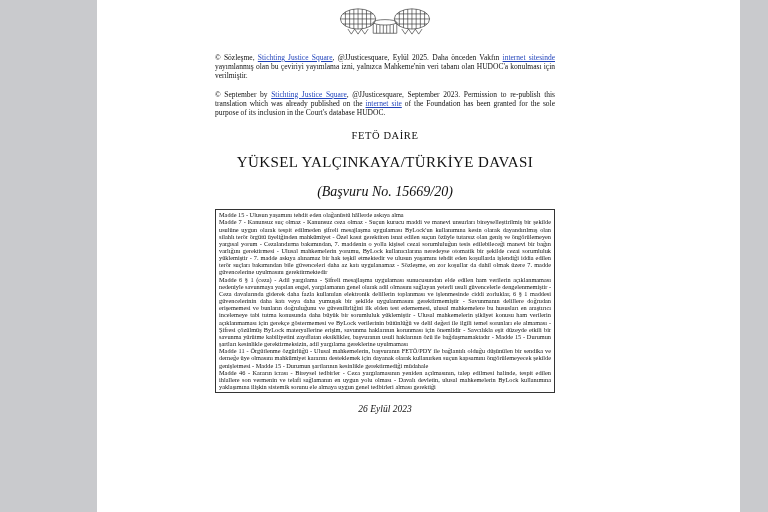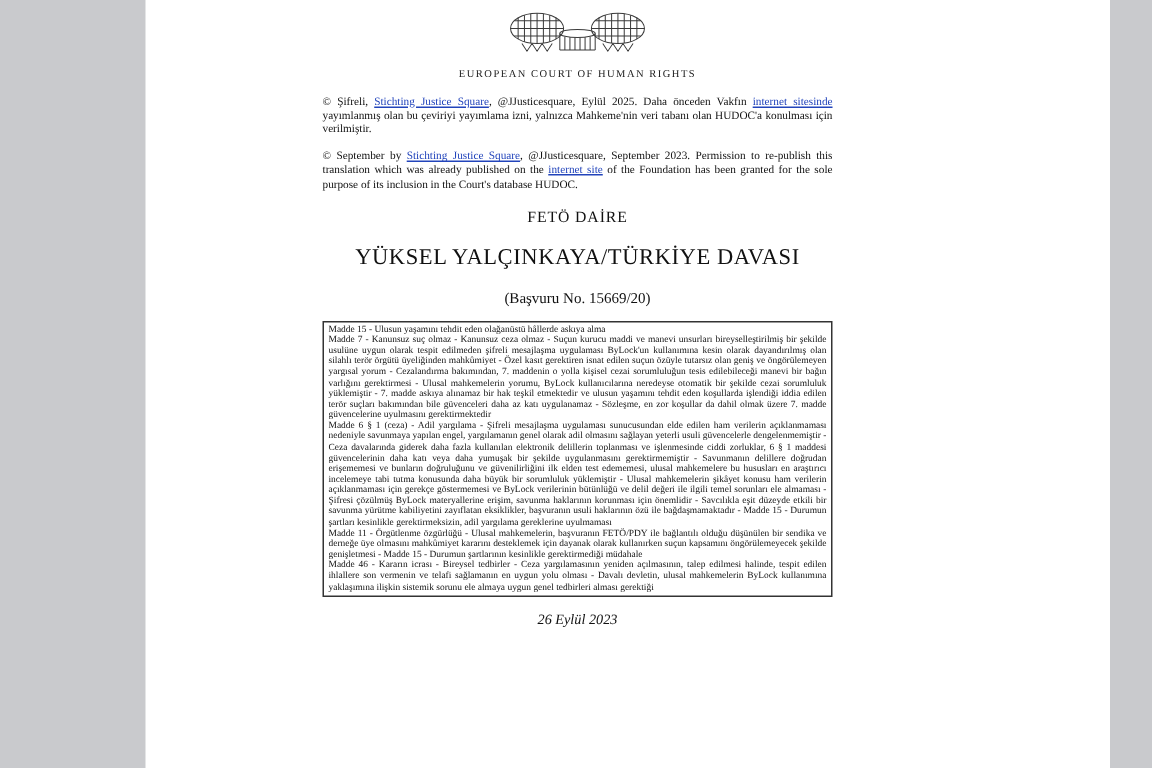--- a/index.html
+++ b/index.html
@@ -34,21 +34,21 @@
   .h-daire {
     margin: 13px 0 0 0; text-align: center;
     font-size: 10.5px; letter-spacing: 0.6px; font-weight: normal;
   }
   .h-case {
     margin: 13px 0 0 0; text-align: center;
     font-size: 15px; font-weight: normal; letter-spacing: 0.4px;
   }
   .h-appno {
     margin: 13px 0 0 0; text-align: center;
-    font-size: 10px; font-weight: normal;
+    font-size: 14px; font-style: italic; font-weight: normal;
   }
   .h-karar {
     margin: 12px 0 0 0; text-align: center;
     font-size: 10px; letter-spacing: 1px; font-weight: normal;
   }
   .headnote {
     margin-top: 9px;
     border: 1px solid #333;
     padding: 1px 3px 2px 3px;
   }
@@ -120,24 +120,23 @@
           <line x1="14" y1="17" x2="14" y2="30"></line>
           <line x1="-14" y1="30" x2="14" y2="30"></line>
           <line x1="-10" y1="19.6" x2="-10" y2="30"></line>
           <line x1="-6" y1="20" x2="-6" y2="30"></line>
           <line x1="-2" y1="20.2" x2="-2" y2="30"></line>
           <line x1="2" y1="20.2" x2="2" y2="30"></line>
           <line x1="6" y1="20" x2="6" y2="30"></line>
           <line x1="10" y1="19.6" x2="10" y2="30"></line>
         </g>
       </svg>
-      <p class="logo-caption">EUROPEAN COURT OF HUMAN RIGHTS</p>
     </div>
 
-    <p class="copyright"><span>© Şifreli, </span><a class="link">Stichting Justice Square</a><span>, @JJusticesquare, Eylül 2025. Daha önceden Vakfın </span><a class="link">internet sitesinde</a><span> yayımlanmış olan bu çeviriyi yayımlama izni, yalnızca Mahkeme'nin veri tabanı olan HUDOC'a konulması için verilmiştir.</span></p>
+    <p class="copyright"><span>© Sözleşme, </span><a class="link">Stichting Justice Square</a><span>, @JJusticesquare, Eylül 2025. Daha önceden Vakfın </span><a class="link">internet sitesinde</a><span> yayımlanmış olan bu çeviriyi yayımlama izni, yalnızca Mahkeme'nin veri tabanı olan HUDOC'a konulması için verilmiştir.</span></p>
 
     <p class="copyright"><span>© September by </span><a class="link">Stichting Justice Square</a><span>, @JJusticesquare, September 2023. Permission to re-publish this translation which was already published on the </span><a class="link">internet site</a><span> of the Foundation has been granted for the sole purpose of its inclusion in the Court's database HUDOC.</span></p>
 
     <p class="h-daire">FETÖ DAİRE</p>
     <p class="h-case">YÜKSEL YALÇINKAYA/TÜRKİYE DAVASI</p>
     <p class="h-appno">(Başvuru No. 15669/20)</p>
 
     <div class="headnote">
       <p>Madde 15 - Ulusun yaşamını tehdit eden olağanüstü hâllerde askıya alma</p>
       <p>Madde 7 - Kanunsuz suç olmaz - Kanunsuz ceza olmaz - Suçun kurucu maddi ve manevi unsurları bireyselleştirilmiş bir şekilde usulüne uygun olarak tespit edilmeden şifreli mesajlaşma uygulaması ByLock'un kullanımına kesin olarak dayandırılmış olan silahlı terör örgütü üyeliğinden mahkûmiyet - Özel kasıt gerektiren isnat edilen suçun özüyle tutarsız olan geniş ve öngörülemeyen yargısal yorum - Cezalandırma bakımından, 7. maddenin o yolla kişisel cezai sorumluluğun tesis edilebileceği manevi bir bağın varlığını gerektirmesi - Ulusal mahkemelerin yorumu, ByLock kullanıcılarına neredeyse otomatik bir şekilde cezai sorumluluk yüklemiştir - 7. madde askıya alınamaz bir hak teşkil etmektedir ve ulusun yaşamını tehdit eden koşullarda işlendiği iddia edilen terör suçları bakımından bile güvenceleri daha az katı uygulanamaz - Sözleşme, en zor koşullar da dahil olmak üzere 7. madde güvencelerine uyulmasını gerektirmektedir</p>

